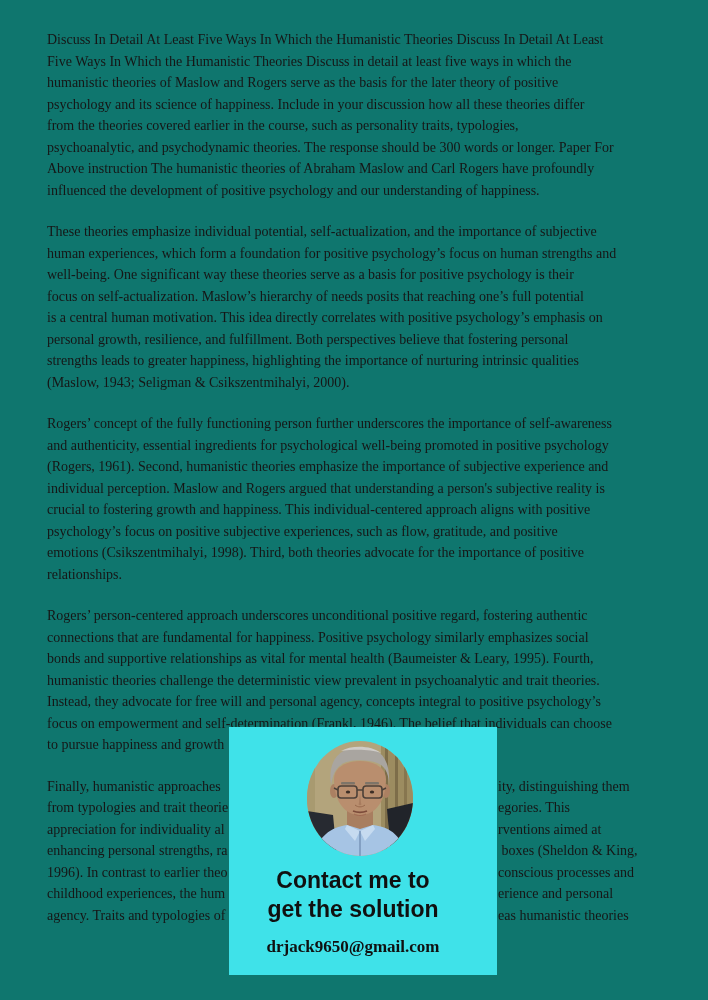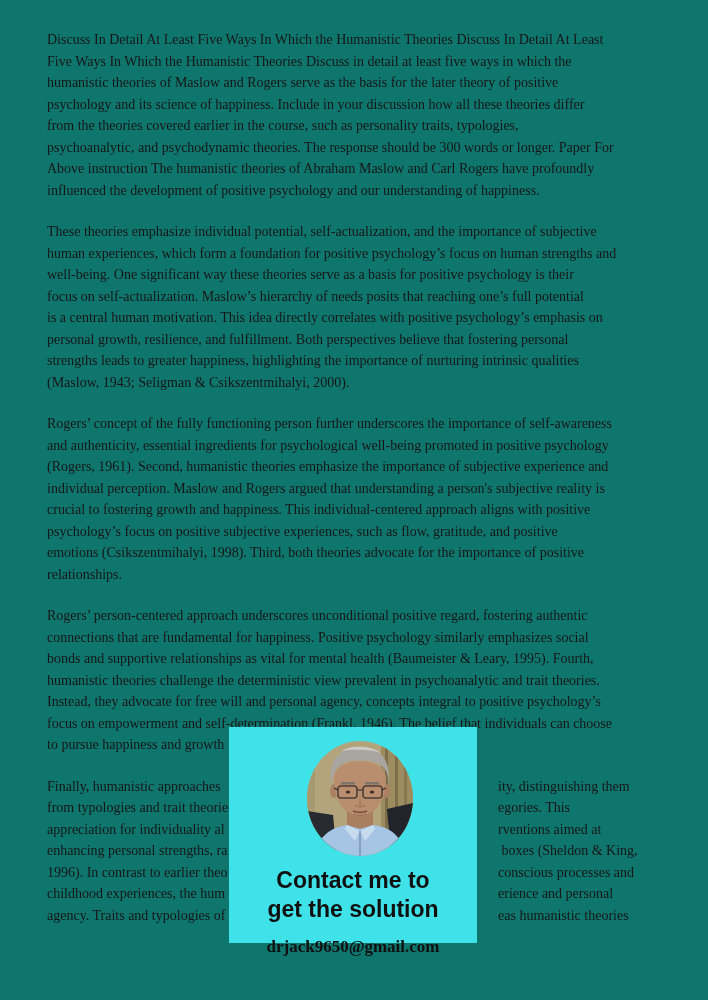--- a/index.html
+++ b/index.html
@@ -16,23 +16,24 @@
     font-size:14px;
     line-height:21.5px;
     color:#161616;
   }
   .para{margin:0 0 20px 0;}
   .line{white-space:pre;position:relative;height:21.5px;}
   .frag-right{position:absolute;left:431px;top:0;white-space:pre;margin-left:20px;}
   
   .popup{
     position:absolute;
-    left:229px;top:727px;width:248px;height:216px;
+    left:229px;top:727px;width:248px;height:248px;
     background:#3fe2e9;
     text-align:center;
+    padding-left:20px;
   }
   .portrait{
     position:absolute;
     left:78px;top:14px;width:106px;height:115px;
   }
   .portrait svg{display:block;width:106px;height:115px;}
   .headline{
     position:absolute;
     left:0;top:139px;width:248px;
     font-family:"Liberation Sans", sans-serif;

